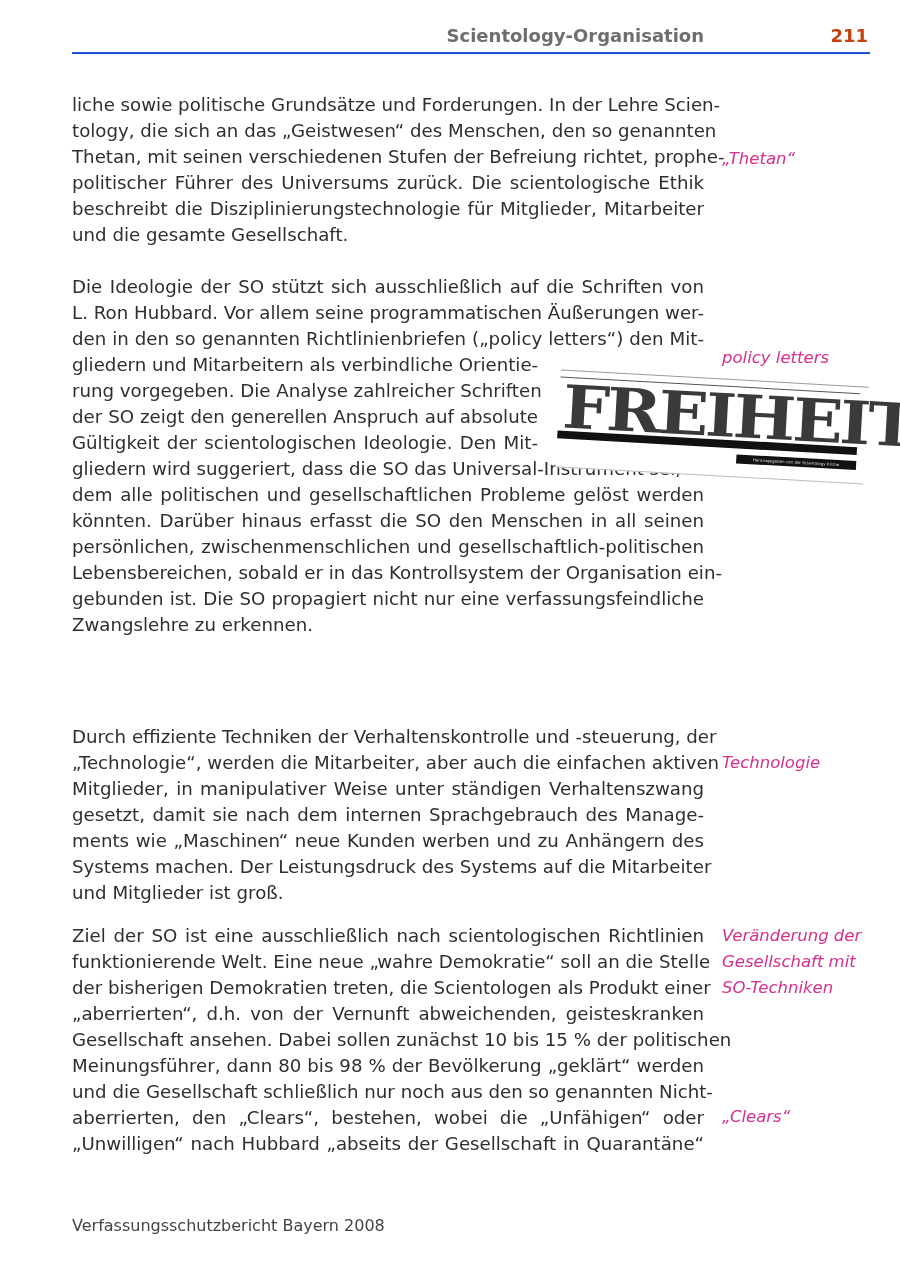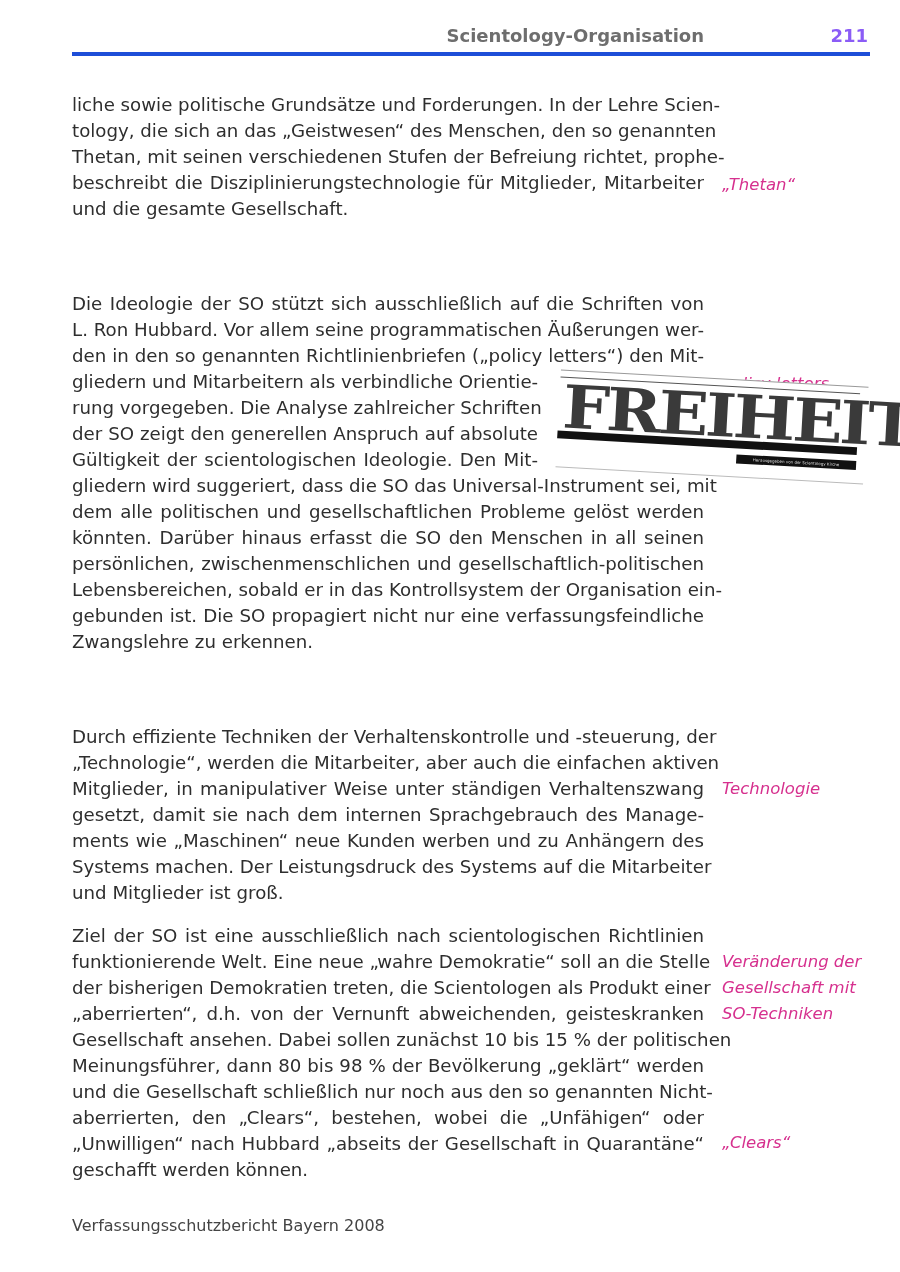--- a/index.html
+++ b/index.html
@@ -1,48 +1,49 @@
 <!DOCTYPE html>
 <html><head>
 <meta charset="utf-8">
 <style>
   html,body{margin:0;padding:0;background:#fff;}
   body{width:900px;height:1272px;position:relative;overflow:hidden;font-family:"DejaVu Sans","Liberation Sans",sans-serif;color:#2b2b2b;}
-  .header{position:absolute;left:72px;top:22px;width:798px;height:30px;border-bottom:4px solid #1d4ed8;}
+  .header{position:absolute;left:72px;top:22px;width:798px;height:30px;border-bottom:2px solid #1d4ed8;}
   .header .title{position:absolute;right:166px;top:3px;font-size:18px;font-weight:bold;color:#6e6e6e;}
-  .header .page{position:absolute;right:2px;top:3px;font-size:18px;font-weight:bold;color:#8b5cf6;}
+  .header .page{position:absolute;right:2px;top:3px;font-size:18px;font-weight:bold;color:#c2410c;}
   .para{position:absolute;left:72px;width:632px;font-size:18.2px;line-height:26px;color:#2e2e2e;}
   .line{display:block;white-space:nowrap;text-align:justify;text-align-last:justify;height:26px;}
   .line.last{text-align-last:left;}
   .line.short{width:466px;}
-  .margin{position:absolute;left:722px;font-size:16.5px;line-height:26px;font-style:italic;color:#d6308e;margin-top:26px;}
+  .margin{position:absolute;left:722px;font-size:16.5px;line-height:26px;font-style:italic;color:#d6308e;}
   .logo{position:absolute;left:558px;top:378px;width:308px;height:96px;transform:rotate(3.2deg);border-top:1px solid #999;border-bottom:1px solid #bbb;background:#fff;}
   .logo .word{position:absolute;left:4px;top:0px;font-family:"DejaVu Serif","Liberation Serif",serif;font-size:66px;font-weight:bold;letter-spacing:-3px;color:#3a3a3a;line-height:72px;transform:scaleY(0.9);}
   .logo .bar{position:absolute;left:0;top:60px;width:300px;height:8px;background:#111;}
   .logo .bar2{position:absolute;left:180px;top:74px;width:120px;height:9px;background:#111;color:#ddd;font-size:4px;line-height:9px;text-align:center;}
   .logo .rule{position:absolute;left:0;top:6px;width:300px;height:1px;background:#555;}
   .footer{position:absolute;left:72px;top:1216px;font-size:16px;color:#444;}
 </style>
 </head>
 <body>
 
 <div class="header">
   <span class="title">Scientology-Organisation</span>
   <span class="page">211</span>
 </div>
 
 <div class="para" style="top:92px;">
   <span class="line">liche sowie politische Grundsätze und Forderungen. In der Lehre Scien-</span>
   <span class="line">tology, die sich an das „Geistwesen“ des Menschen, den so genannten</span>
   <span class="line">Thetan, mit seinen verschiedenen Stufen der Befreiung richtet, prophe-</span>
+  <span class="line">politischer Führer des Universums zurück. Die scientologische Ethik</span>
   <span class="line">beschreibt die Disziplinierungstechnologie für Mitglieder, Mitarbeiter</span>
   <span class="line last">und die gesamte Gesellschaft.</span>
 </div>
 
-<div class="para" style="top:291px;">
+<div class="para" style="top:274px;">
   <span class="line">Die Ideologie der SO stützt sich ausschließlich auf die Schriften von</span>
   <span class="line">L. Ron Hubbard. Vor allem seine programmatischen Äußerungen wer-</span>
   <span class="line">den in den so genannten Richtlinienbriefen („policy letters“) den Mit-</span>
   <span class="line short">gliedern und Mitarbeitern als verbindliche Orientie-</span>
   <span class="line short">rung vorgegeben. Die Analyse zahlreicher Schriften</span>
   <span class="line short">der SO zeigt den generellen Anspruch auf absolute</span>
   <span class="line short">Gültigkeit der scientologischen Ideologie. Den Mit-</span>
   <span class="line">gliedern wird suggeriert, dass die SO das Universal-Instrument sei, mit</span>
   <span class="line">dem alle politischen und gesellschaftlichen Probleme gelöst werden</span>
   <span class="line">könnten. Darüber hinaus erfasst die SO den Menschen in all seinen</span>
@@ -65,21 +66,20 @@
 <div class="para" style="top:923px;">
   <span class="line">Ziel der SO ist eine ausschließlich nach scientologischen Richtlinien</span>
   <span class="line">funktionierende Welt. Eine neue „wahre Demokratie“ soll an die Stelle</span>
   <span class="line">der bisherigen Demokratien treten, die Scientologen als Produkt einer</span>
   <span class="line">„aberrierten“, d.h. von der Vernunft abweichenden, geisteskranken</span>
   <span class="line">Gesellschaft ansehen. Dabei sollen zunächst 10 bis 15 % der politischen</span>
   <span class="line">Meinungsführer, dann 80 bis 98 % der Bevölkerung „geklärt“ werden</span>
   <span class="line">und die Gesellschaft schließlich nur noch aus den so genannten Nicht-</span>
   <span class="line">aberrierten, den „Clears“, bestehen, wobei die „Unfähigen“ oder</span>
   <span class="line">„Unwilligen“ nach Hubbard „abseits der Gesellschaft in Quarantäne“</span>
-  <span class="line last">geschafft werden können.</span>
 </div>
 
 <div class="margin" style="top:146px;">
   <div>„Thetan“</div>
 </div>
 <div class="margin" style="top:345px;">
   <div>policy letters</div>
 </div>
 <div class="margin" style="top:750px;">
   <div>Technologie</div>

